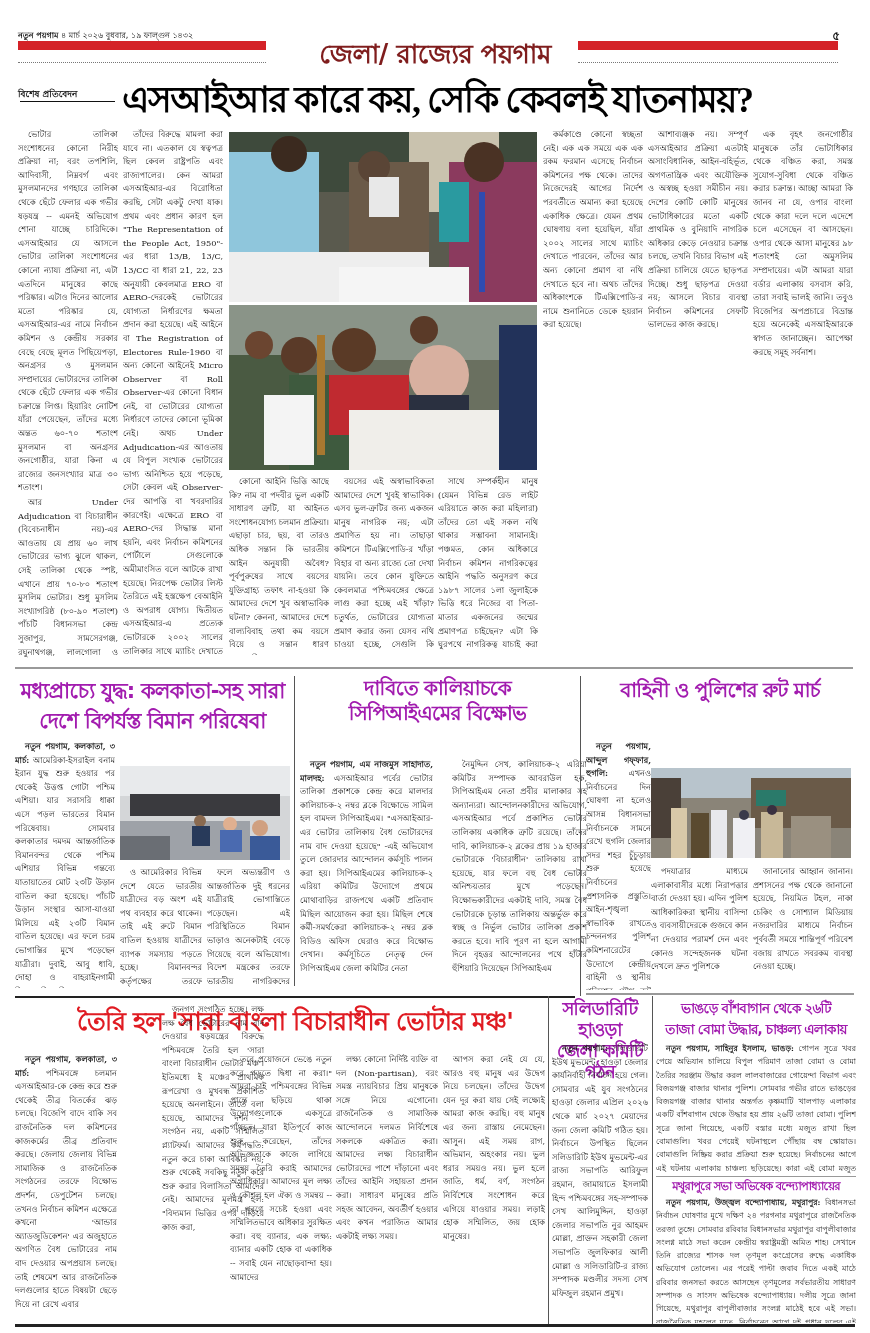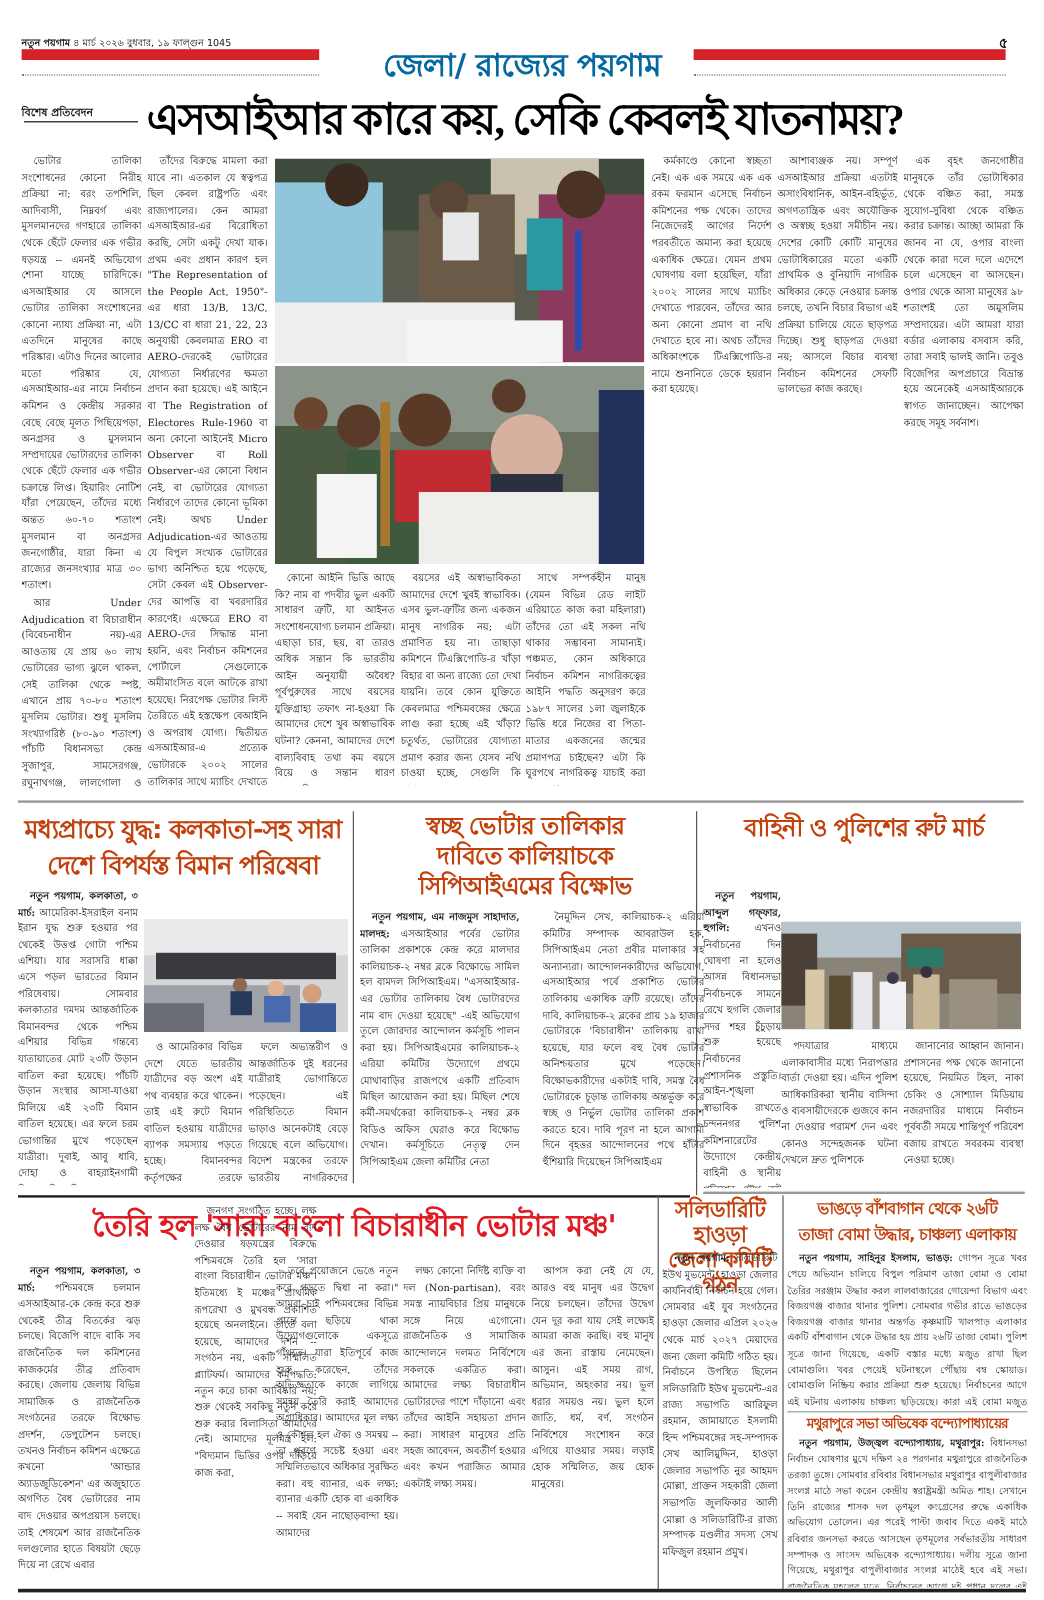--- a/index.html
+++ b/index.html
@@ -4,51 +4,51 @@
 <style>
   * { box-sizing: border-box; margin: 0; padding: 0; }
   html, body { width: 870px; height: 1333px; background: #fff; overflow: hidden; }
   body { font-family: "DejaVu Serif", serif; color: #111; position: relative; }
 
   
   .meta-line { position:absolute; left:18px; top:29px; font-size:8px; font-family:"DejaVu Sans", sans-serif; color:#111; }
   .page-num { position:absolute; right:30px; top:27px; font-size:12px; font-weight:bold; font-family:"DejaVu Sans", sans-serif; }
   .red-bar { position:absolute; top:41px; height:9px; background:#d42228; }
   .dot-rule { position:absolute; top:62px; height:0; border-top:1px dotted #777; }
-  .section-title { position:absolute; left:275px; top:34px; width:320px; text-align:center; font-size:26px; font-weight:bold; font-family:"DejaVu Sans", sans-serif; letter-spacing:-0.5px; color:#0369a1; }
+  .section-title { position:absolute; left:275px; top:34px; width:320px; text-align:center; font-size:26px; font-weight:bold; font-family:"DejaVu Sans", sans-serif; letter-spacing:-0.5px; color:#7f1d1d; }
 
   
   .kicker { position:absolute; left:18px; top:87px; width:100px; font-size:9px; font-weight:bold; font-family:"DejaVu Sans", sans-serif; text-align:left; }
   .kicker-rule { position:absolute; left:20px; top:101px; width:95px; border-top:1.5px solid #111; }
   .main-headline { position:absolute; left:122px; top:78px; width:745px; font-size:36px; font-weight:bold; font-family:Liberation Serif, serif; letter-spacing:-1.5px; line-height:44px; color:#000; white-space:nowrap; }
 
   
   .col { position:absolute; font-size:8.2px; line-height:13.6px; text-align:justify; color:#1a1a1a; overflow:hidden; font-family:"DejaVu Serif", serif; }
   .col p { text-indent:10px; margin-bottom:1px; }
   .col .byline { font-weight:bold; }
 
   .vline { position:absolute; width:0; border-left:1px solid #555; }
   .hline { position:absolute; height:0; border-top:2px solid #222; }
   .hline-grey { position:absolute; height:0; border-top:2px solid #999; }
 
   
   .photo { position:absolute; overflow:hidden; }
   .photo-svg { width:100%; height:100%; display:block; }
 
   
-  .h2 { position:absolute; text-align:center; font-weight:bold; font-family:"DejaVu Sans", sans-serif; color:#c2410c; letter-spacing:-0.8px; }
+  .h2 { position:absolute; text-align:center; font-weight:bold; font-family:"DejaVu Sans", sans-serif; color:#a21caf; letter-spacing:-0.8px; }
   .h2-red { color:#e01b22; }
 </style>
 </head>
 <body>
 
 <div>
   <div class="meta-line">
     <b>নতুন পয়গাম</b>
-    <span>৪ মার্চ ২০২৬ বুধবার, ১৯ ফাল্গুন 1045</span>
+    <span>৪ মার্চ ২০২৬ বুধবার, ১৯ ফাল্গুন ১৪৩২</span>
   </div>
   <div class="page-num">৫</div>
   <div class="red-bar" style="left:18px; width:248px;"></div>
   <div class="red-bar" style="left:578px; width:260px;"></div>
   <div class="dot-rule" style="left:18px; width:248px;"></div>
   <div class="dot-rule" style="left:578px; width:260px;"></div>
   <div class="section-title">জেলা/ রাজ্যের পয়গাম</div>
 </div>
 
 <div>
@@ -154,21 +154,20 @@
   </div>
   <div class="col" style="left:207px; top:866px; width:83px; height:122px;">
     <p>ফলে অভ্যন্তরীণ ও আন্তর্জাতিক দুই ধরনের যাত্রীরাই ভোগান্তিতে পড়েছেন। এই পরিস্থিতিতে বিমান ভাড়াও অনেকটাই বেড়ে গিয়েছে বলে অভিযোগ। বিদেশ মন্ত্রকের তরফে ভারতীয় নাগরিকদের সতর্ক থাকার পরামর্শ দেওয়া হয়েছে।</p>
   </div>
 </div>
 
 <div class="vline" style="left:294px; top:676px; height:310px;"></div>
 
 <div>
   <div class="h2" style="left:300px; top:676px; width:275px; font-size:20px; line-height:25px;">
-    <div>স্বচ্ছ ভোটার তালিকার</div>
     <div>দাবিতে কালিয়াচকে</div>
     <div>সিপিআইএমের বিক্ষোভ</div>
   </div>
   <div class="col" style="left:300px; top:758px; width:133px; height:228px;">
     <p><span class="byline">নতুন পয়গাম, এম নাজমুস সাহাদাত, মালদহ:</span> <span>এসআইআর পর্বের ভোটার তালিকা প্রকাশকে কেন্দ্র করে মালদার কালিয়াচক-২ নম্বর ব্লকে বিক্ষোভে সামিল হল বামদল সিপিআইএম। "এসআইআর-এর ভোটার তালিকায় বৈধ ভোটারদের নাম বাদ দেওয়া হয়েছে" -এই অভিযোগ তুলে জোরদার আন্দোলন কর্মসূচি পালন করা হয়। সিপিআইএমের কালিয়াচক-২ এরিয়া কমিটির উদ্যোগে প্রথমে মোথাবাড়ির রাজপথে একটি প্রতিবাদ মিছিল আয়োজন করা হয়। মিছিল শেষে কর্মী-সমর্থকেরা কালিয়াচক-২ নম্বর ব্লক বিডিও অফিস ঘেরাও করে বিক্ষোভ দেখান। কর্মসূচিতে নেতৃত্ব দেন সিপিআইএম জেলা কমিটির নেতা</span></p>
   </div>
   <div class="col" style="left:438px; top:758px; width:135px; height:228px;margin-left:14px;">
     <p>নৈমুদ্দিন সেখ, কালিয়াচক-২ এরিয়া কমিটির সম্পাদক আবরাউল হক, সিপিআইএম নেতা প্রবীর মালাকার সহ অন্যান্যরা। আন্দোলনকারীদের অভিযোগ, এসআইআর পর্বে প্রকাশিত ভোটার তালিকায় একাধিক ত্রুটি রয়েছে। তাঁদের দাবি, কালিয়াচক-২ ব্লকের প্রায় ১৯ হাজার ভোটারকে 'বিচারাধীন' তালিকায় রাখা হয়েছে, যার ফলে বহু বৈধ ভোটার অনিশ্চয়তার মুখে পড়েছেন। বিক্ষোভকারীদের একটাই দাবি, সমস্ত বৈধ ভোটারকে চূড়ান্ত তালিকায় অন্তর্ভুক্ত করে স্বচ্ছ ও নির্ভুল ভোটার তালিকা প্রকাশ করতে হবে। দাবি পূরণ না হলে আগামী দিনে বৃহত্তর আন্দোলনের পথে হাঁটার হুঁশিয়ারি দিয়েছেন সিপিআইএম</p>
   </div>
 </div>

